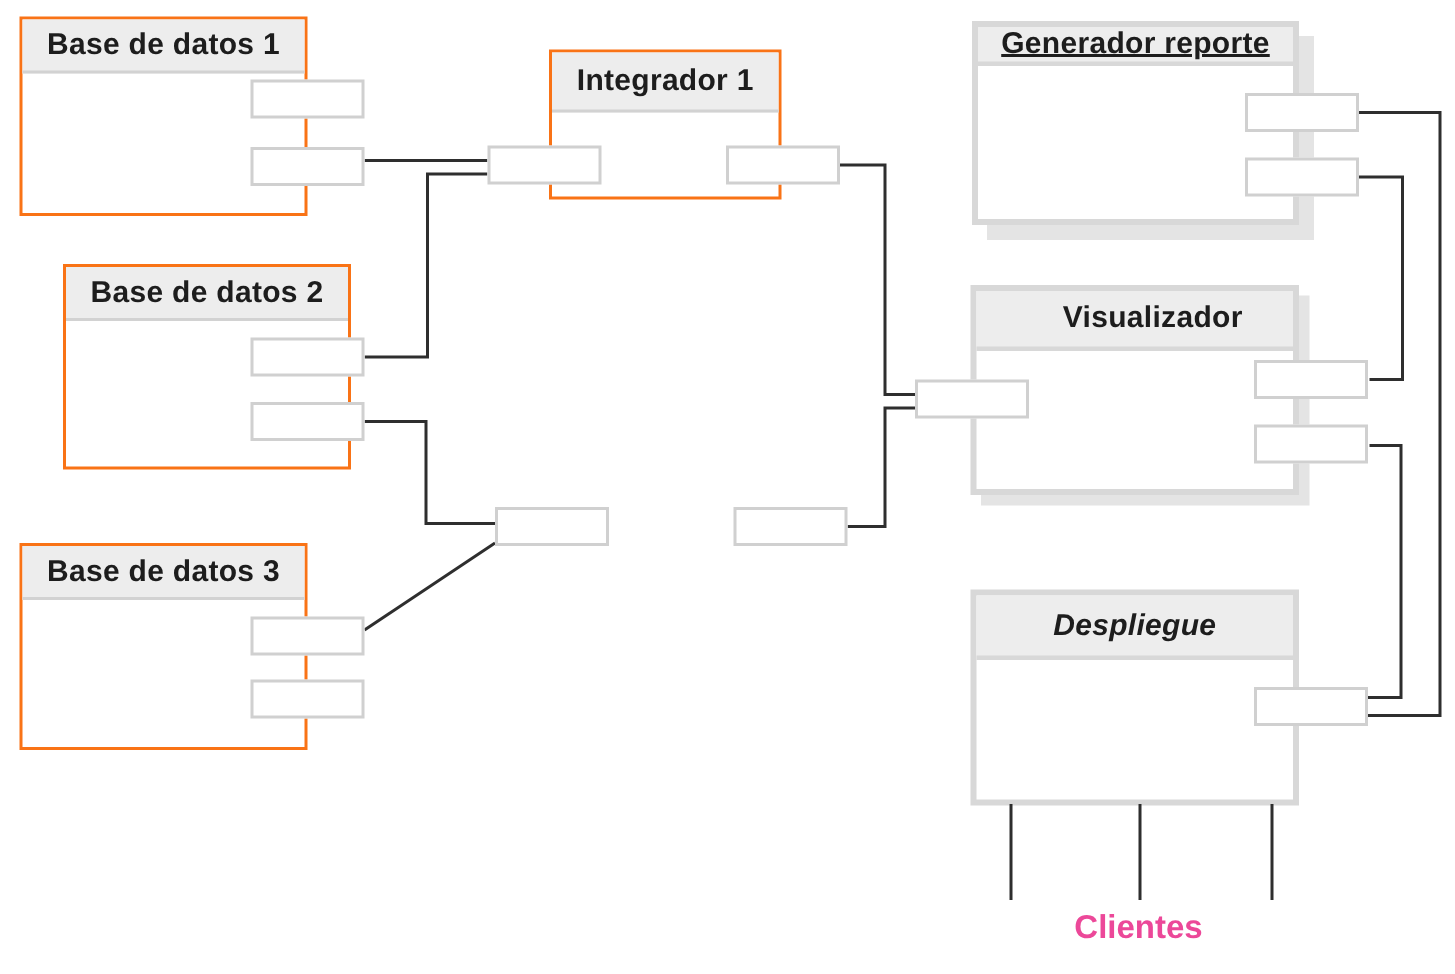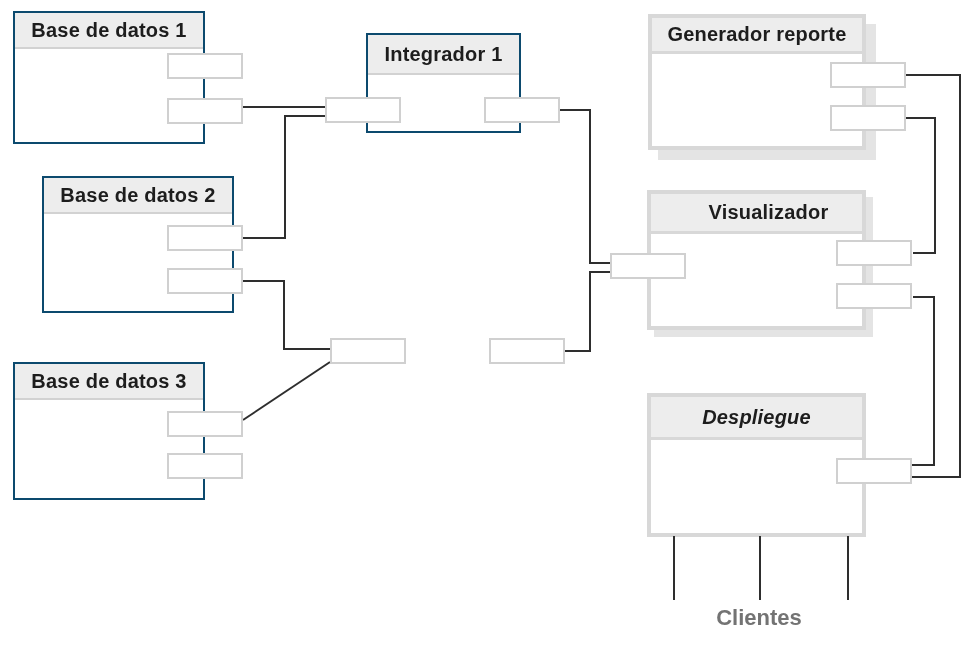--- a/index.html
+++ b/index.html
@@ -1,39 +1,39 @@
 <!DOCTYPE html>
 <html><head>
 <meta charset="utf-8">
 <style>
   html,body{margin:0;padding:0;background:#ffffff;}
   #canvas{
     position:relative;width:970px;height:649px;background:#ffffff;
     font-family:"Liberation Sans",sans-serif;overflow:hidden;
   }
   .comp{
-    position:absolute;background:#ffffff;border:2px solid #0c4a6e;
+    position:absolute;background:#ffffff;border:2px solid #f97316;
     box-sizing:border-box;z-index:1;
   }
   .comp.thick{border-width:4px;border-color:#d8d8d8;}
   .comp-title{
     display:flex;align-items:center;justify-content:center;
     background:#ededed;border-bottom:2px solid #d2d2d2;
     box-sizing:border-box;font-size:20px;font-weight:700;color:#1d1d1d;
     letter-spacing:.2px;white-space:nowrap;
   }
   .thick .comp-title{border-bottom-width:3px;border-bottom-color:#d8d8d8;}
   .port{
     position:absolute;background:#ffffff;border:2px solid #d0d0d0;
     box-sizing:border-box;z-index:3;
   }
   #wires{position:absolute;left:0;top:0;z-index:2;pointer-events:none;}
   #wires polyline{fill:none;stroke:#2e2e2e;stroke-width:2;}
   .caption{
-    position:absolute;font-size:22px;font-weight:700;color:#737373;
+    position:absolute;font-size:22px;font-weight:700;color:#ec4899;
     transform:translateX(-50%);white-space:nowrap;z-index:4;
   }
 </style>
 </head>
 <body>
 
 <div id="canvas">
   <svg id="wires" width="970" height="649">
       <polyline points="243,107 325,107" stroke="#2e2e2e"></polyline>
       <polyline points="243,238 285,238 285,116 325,116" stroke="#2e2e2e"></polyline>
@@ -65,21 +65,21 @@
     <div class="port" style="left: 167px; top: 411px; width: 76px; height: 26px;"></div>
     <div class="port" style="left: 167px; top: 453px; width: 76px; height: 26px;"></div>
     <div class="comp" style="left: 366px; top: 33px; width: 155px; height: 100px;">
       <div class="comp-title" style="height: 40px;">Integrador 1</div>
     </div>
     <div class="port" style="left: 325px; top: 97px; width: 76px; height: 26px;"></div>
     <div class="port" style="left: 484px; top: 97px; width: 76px; height: 26px;"></div>
     <div class="port" style="left: 330px; top: 338px; width: 76px; height: 26px;"></div>
     <div class="port" style="left: 489px; top: 338px; width: 76px; height: 26px;"></div>
     <div class="comp thick" style="left: 648px; top: 14px; width: 218px; height: 136px; box-shadow: rgb(228, 228, 228) 10px 10px 0px;">
-      <div class="comp-title" style="height: 36px;">Generador reporte</div>
+      <div class="comp-title" style="height: 26px; text-decoration: underline;">Generador reporte</div>
     </div>
     <div class="port" style="left: 830px; top: 62px; width: 76px; height: 26px;"></div>
     <div class="port" style="left: 830px; top: 105px; width: 76px; height: 26px;"></div>
     <div class="comp thick" style="left: 647px; top: 190px; width: 219px; height: 140px; box-shadow: rgb(228, 228, 228) 7px 7px 0px;">
       <div class="comp-title" style="height: 40px; padding-left: 24px;">Visualizador</div>
     </div>
     <div class="port" style="left: 610px; top: 253px; width: 76px; height: 26px;"></div>
     <div class="port" style="left: 836px; top: 240px; width: 76px; height: 26px;"></div>
     <div class="port" style="left: 836px; top: 283px; width: 76px; height: 26px;"></div>
     <div class="comp thick" style="left: 647px; top: 393px; width: 219px; height: 144px; font-style: italic;">

